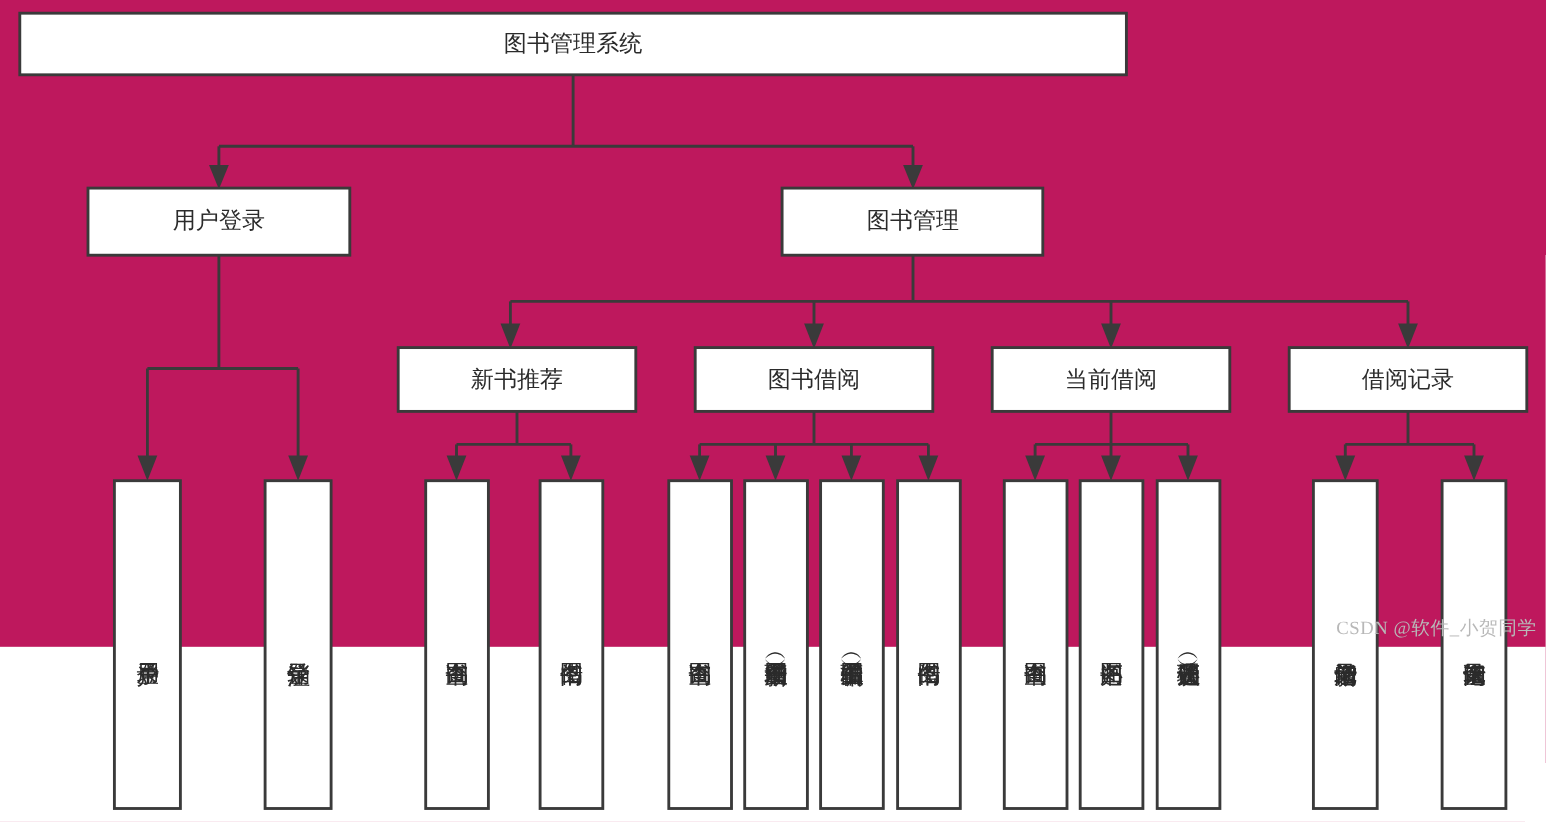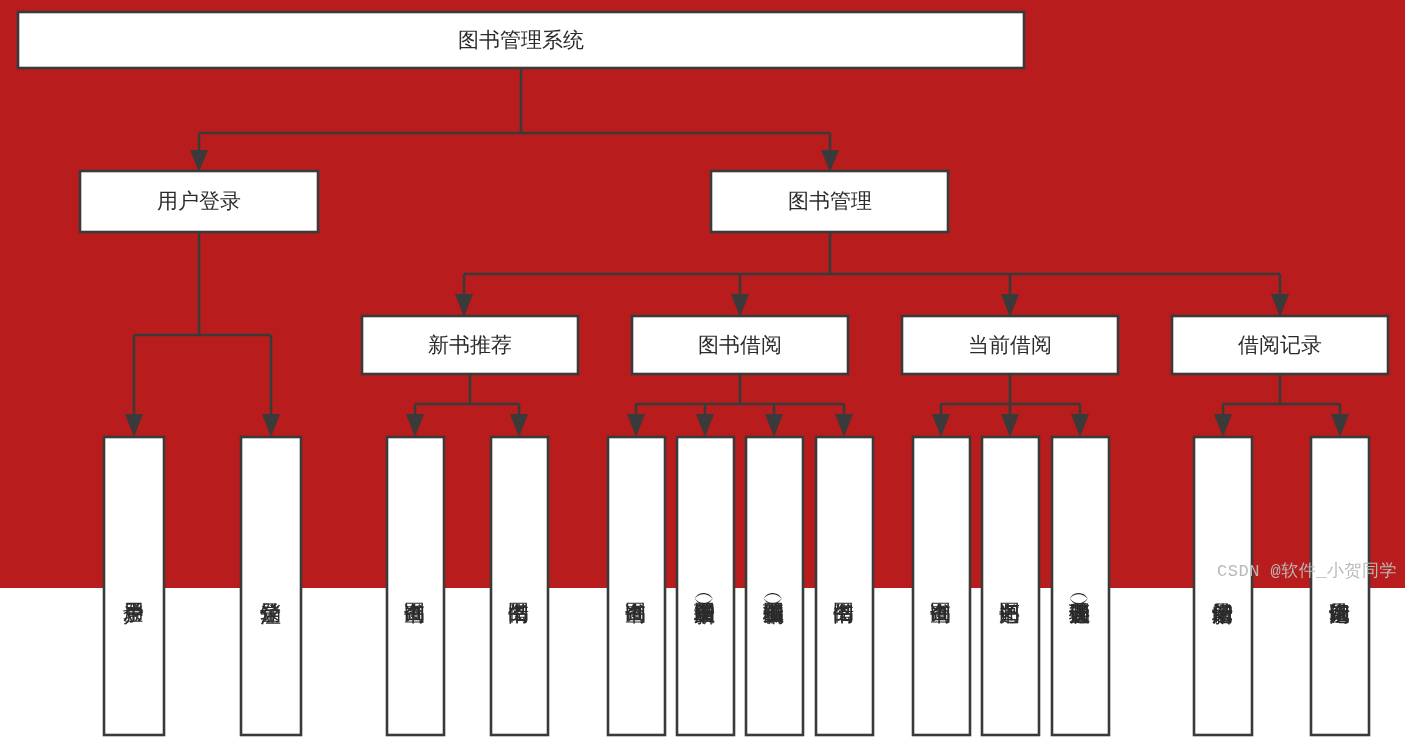--- a/index.html
+++ b/index.html
@@ -10,21 +10,21 @@
   body {
     width: 1405px;
     height: 747px;
     font-family: "Liberation Sans", "DejaVu Sans", sans-serif;
     overflow: hidden;
   }
   #diagram-root {
     position: relative;
     width: 1405px;
     height: 588px;
-    background: #b91c1c;
+    background: #be185d;
   }
   svg#flow {
     position: absolute;
     left: 0;
     top: 0;
     width: 1405px;
     height: 747px;
     display: block;
   }
   .node-box {
@@ -55,21 +55,21 @@
     font-family: "Liberation Sans", "DejaVu Sans", sans-serif;
     font-size: 21px;
     writing-mode: vertical-rl;
     text-orientation: upright;
     text-anchor: middle;
   }
   .watermark {
     position: absolute;
     right: 8px;
     bottom: 6px;
-    font-family: Liberation Mono, monospace;
+    font-family: Liberation Serif, serif;
     font-size: 17px;
     color: #b8b8b8;
     letter-spacing: 0.5px;
     white-space: nowrap;
     user-select: none;
   }
 </style>
 </head>
 <body>
 

